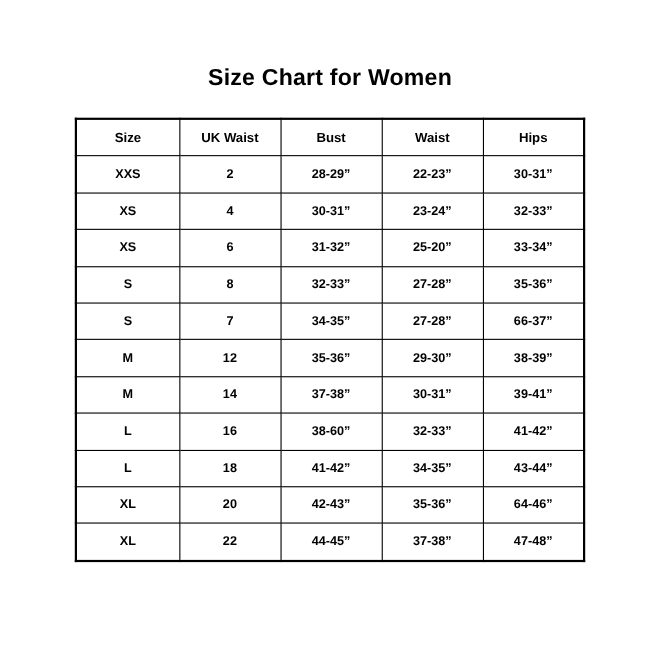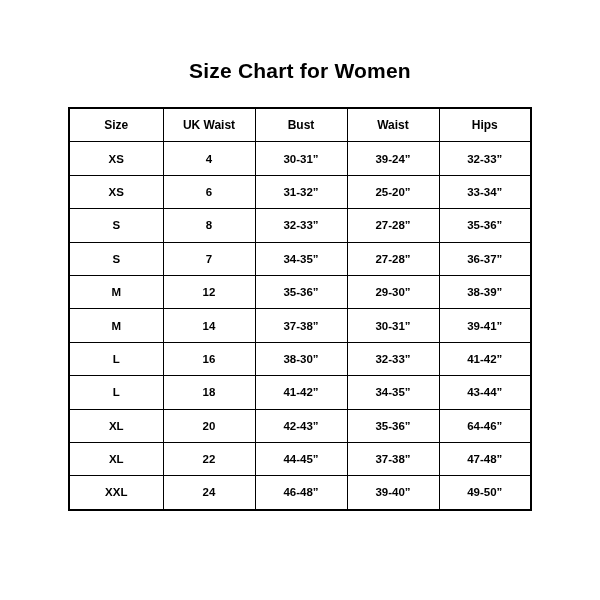--- a/index.html
+++ b/index.html
@@ -80,24 +80,31 @@
         <tr>
           <th>Size</th>
           <th>UK Waist</th>
           <th>Bust</th>
           <th>Waist</th>
           <th>Hips</th>
         </tr>
       </thead>
       <tbody>
         <tr>
+          <td>XXS</td>
+          <td>2</td>
+          <td>28-29”</td>
+          <td>22-23”</td>
+          <td>30-31”</td>
+        </tr>
+        <tr>
           <td>XS</td>
           <td>4</td>
           <td>30-31”</td>
-          <td>39-24”</td>
+          <td>23-24”</td>
           <td>32-33”</td>
         </tr>
         <tr>
           <td>XS</td>
           <td>6</td>
           <td>31-32”</td>
           <td>25-20”</td>
           <td>33-34”</td>
         </tr>
         <tr>
@@ -105,40 +112,40 @@
           <td>8</td>
           <td>32-33”</td>
           <td>27-28”</td>
           <td>35-36”</td>
         </tr>
         <tr>
           <td>S</td>
           <td>7</td>
           <td>34-35”</td>
           <td>27-28”</td>
-          <td>36-37”</td>
+          <td>66-37”</td>
         </tr>
         <tr>
           <td>M</td>
           <td>12</td>
           <td>35-36”</td>
           <td>29-30”</td>
           <td>38-39”</td>
         </tr>
         <tr>
           <td>M</td>
           <td>14</td>
           <td>37-38”</td>
           <td>30-31”</td>
           <td>39-41”</td>
         </tr>
         <tr>
           <td>L</td>
           <td>16</td>
-          <td>38-30”</td>
+          <td>38-60”</td>
           <td>32-33”</td>
           <td>41-42”</td>
         </tr>
         <tr>
           <td>L</td>
           <td>18</td>
           <td>41-42”</td>
           <td>34-35”</td>
           <td>43-44”</td>
         </tr>
@@ -149,24 +156,17 @@
           <td>35-36”</td>
           <td>64-46”</td>
         </tr>
         <tr>
           <td>XL</td>
           <td>22</td>
           <td>44-45”</td>
           <td>37-38”</td>
           <td>47-48”</td>
         </tr>
-        <tr>
-          <td>XXL</td>
-          <td>24</td>
-          <td>46-48”</td>
-          <td>39-40”</td>
-          <td>49-50”</td>
-        </tr>
       </tbody>
     </table>
   </div>
 
 </div>
 
 </body></html>

